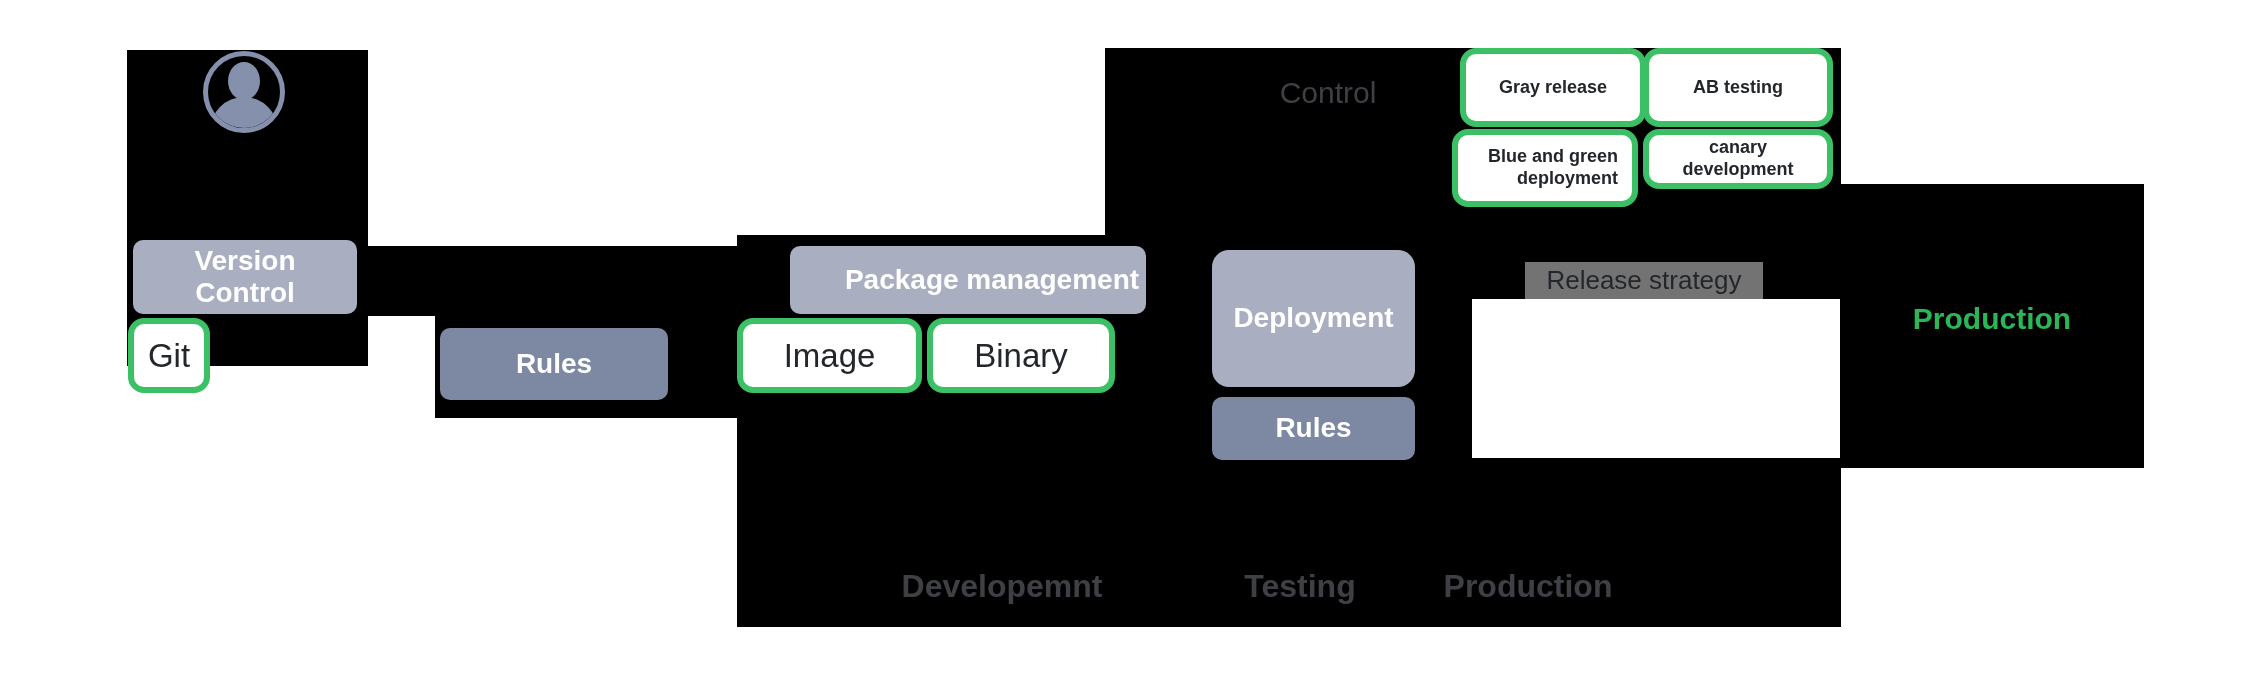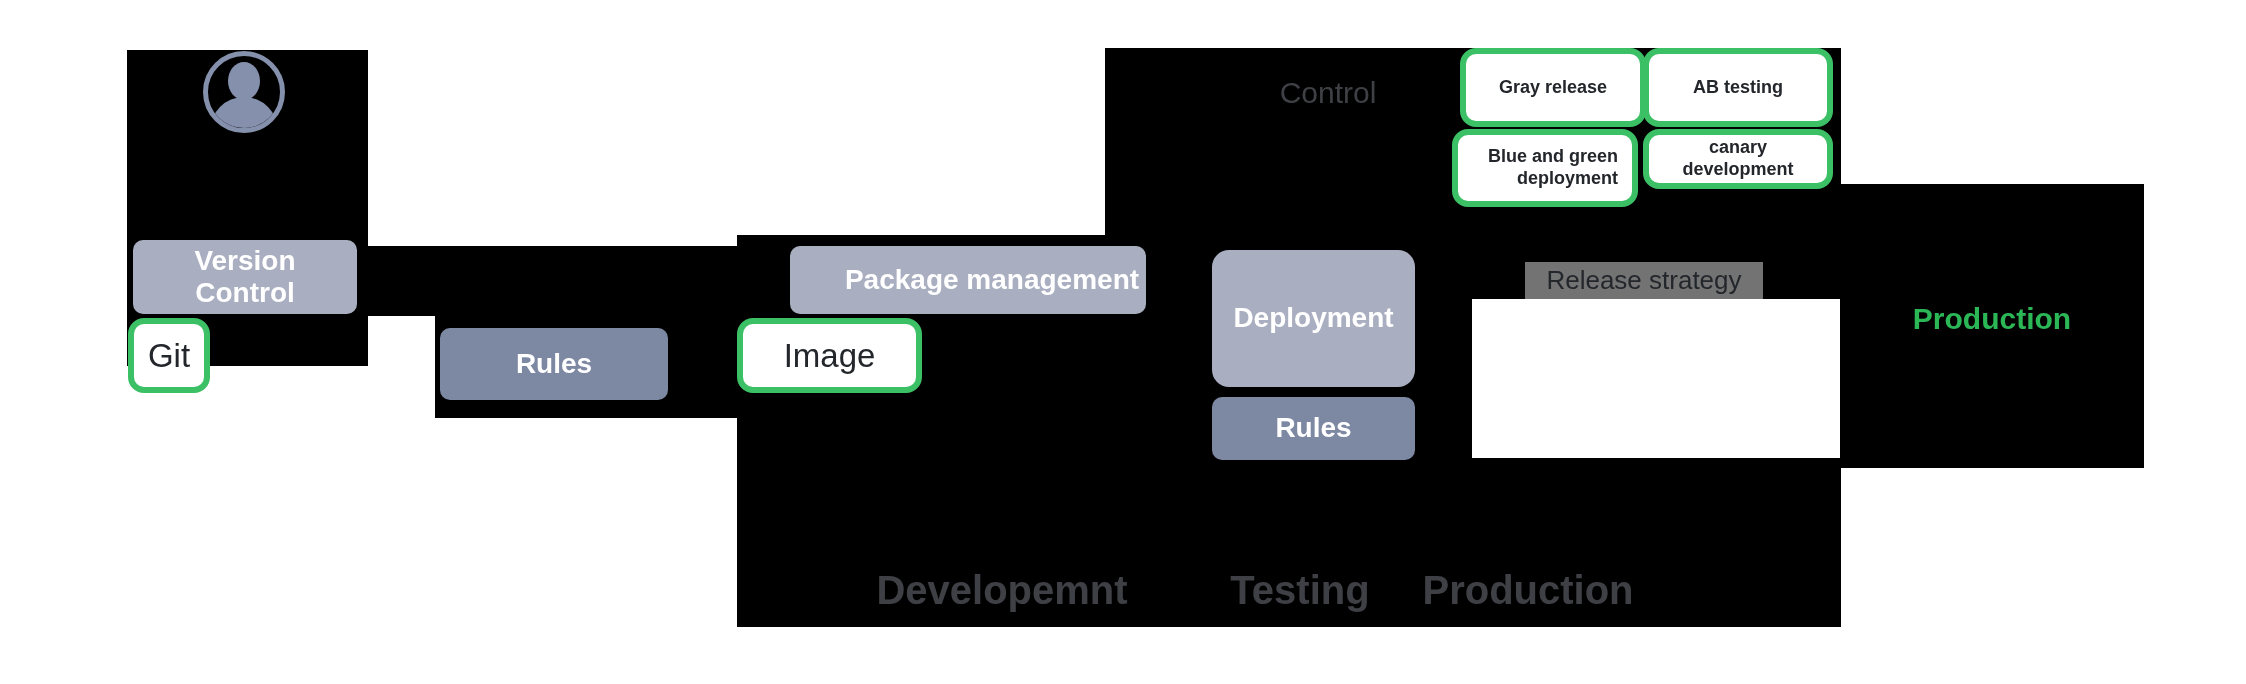--- a/index.html
+++ b/index.html
@@ -70,21 +70,21 @@
   }
   .avatar .shoulders{
     position:absolute;left:2px;top:41px;width:68px;height:42px;
     background:#8590ac;border-radius:34px 34px 0 0;
   }
 
   
   .lbl{position:absolute;transform:translate(-50%,-50%);white-space:nowrap;}
   .l-control{left:1328px;top:93px;font-size:30px;font-weight:400;color:#3e4045;}
   .l-prodgreen{left:1992px;top:319px;font-size:30px;font-weight:700;color:#2cb757;}
-  .stage{position:absolute;top:568px;transform:translateX(-50%);font-size:40px;font-weight:600;color:#3e4045;white-space:nowrap;}
+  .stage{position:absolute;top:568px;transform:translateX(-50%);font-size:32px;font-weight:600;color:#3e4045;white-space:nowrap;}
   .s-dev {left:1002px;}
   .s-test{left:1300px;}
   .s-prod{left:1528px;}
 
   
   .rs-label{
     position:absolute;left:1525px;top:262px;width:238px;height:37px;
     background:#737373;color:#23262b;
     display:flex;align-items:center;justify-content:center;
     font-size:26px;white-space:nowrap;
@@ -108,20 +108,21 @@
     <div class="shoulders"></div>
   </div>
 
   <div class="btn light b-vc">Version Control</div>
   <div class="gbtn g-git">Git</div>
 
   <div class="btn dark b-rules1">Rules</div>
 
   <div class="btn light b-pkg">Package management</div>
   <div class="gbtn g-image">Image</div>
+  <div class="gbtn g-binary">Binary</div>
 
   <div class="lbl l-control">Control</div>
   <div class="gbtn g-s1">Gray release</div>
   <div class="gbtn g-s2">AB testing</div>
   <div class="gbtn g-s3">Blue and green deployment</div>
   <div class="gbtn g-s4">canary development</div>
 
   <div class="btn light b-depl">Deployment</div>
   <div class="btn dark b-rules2">Rules</div>
 

